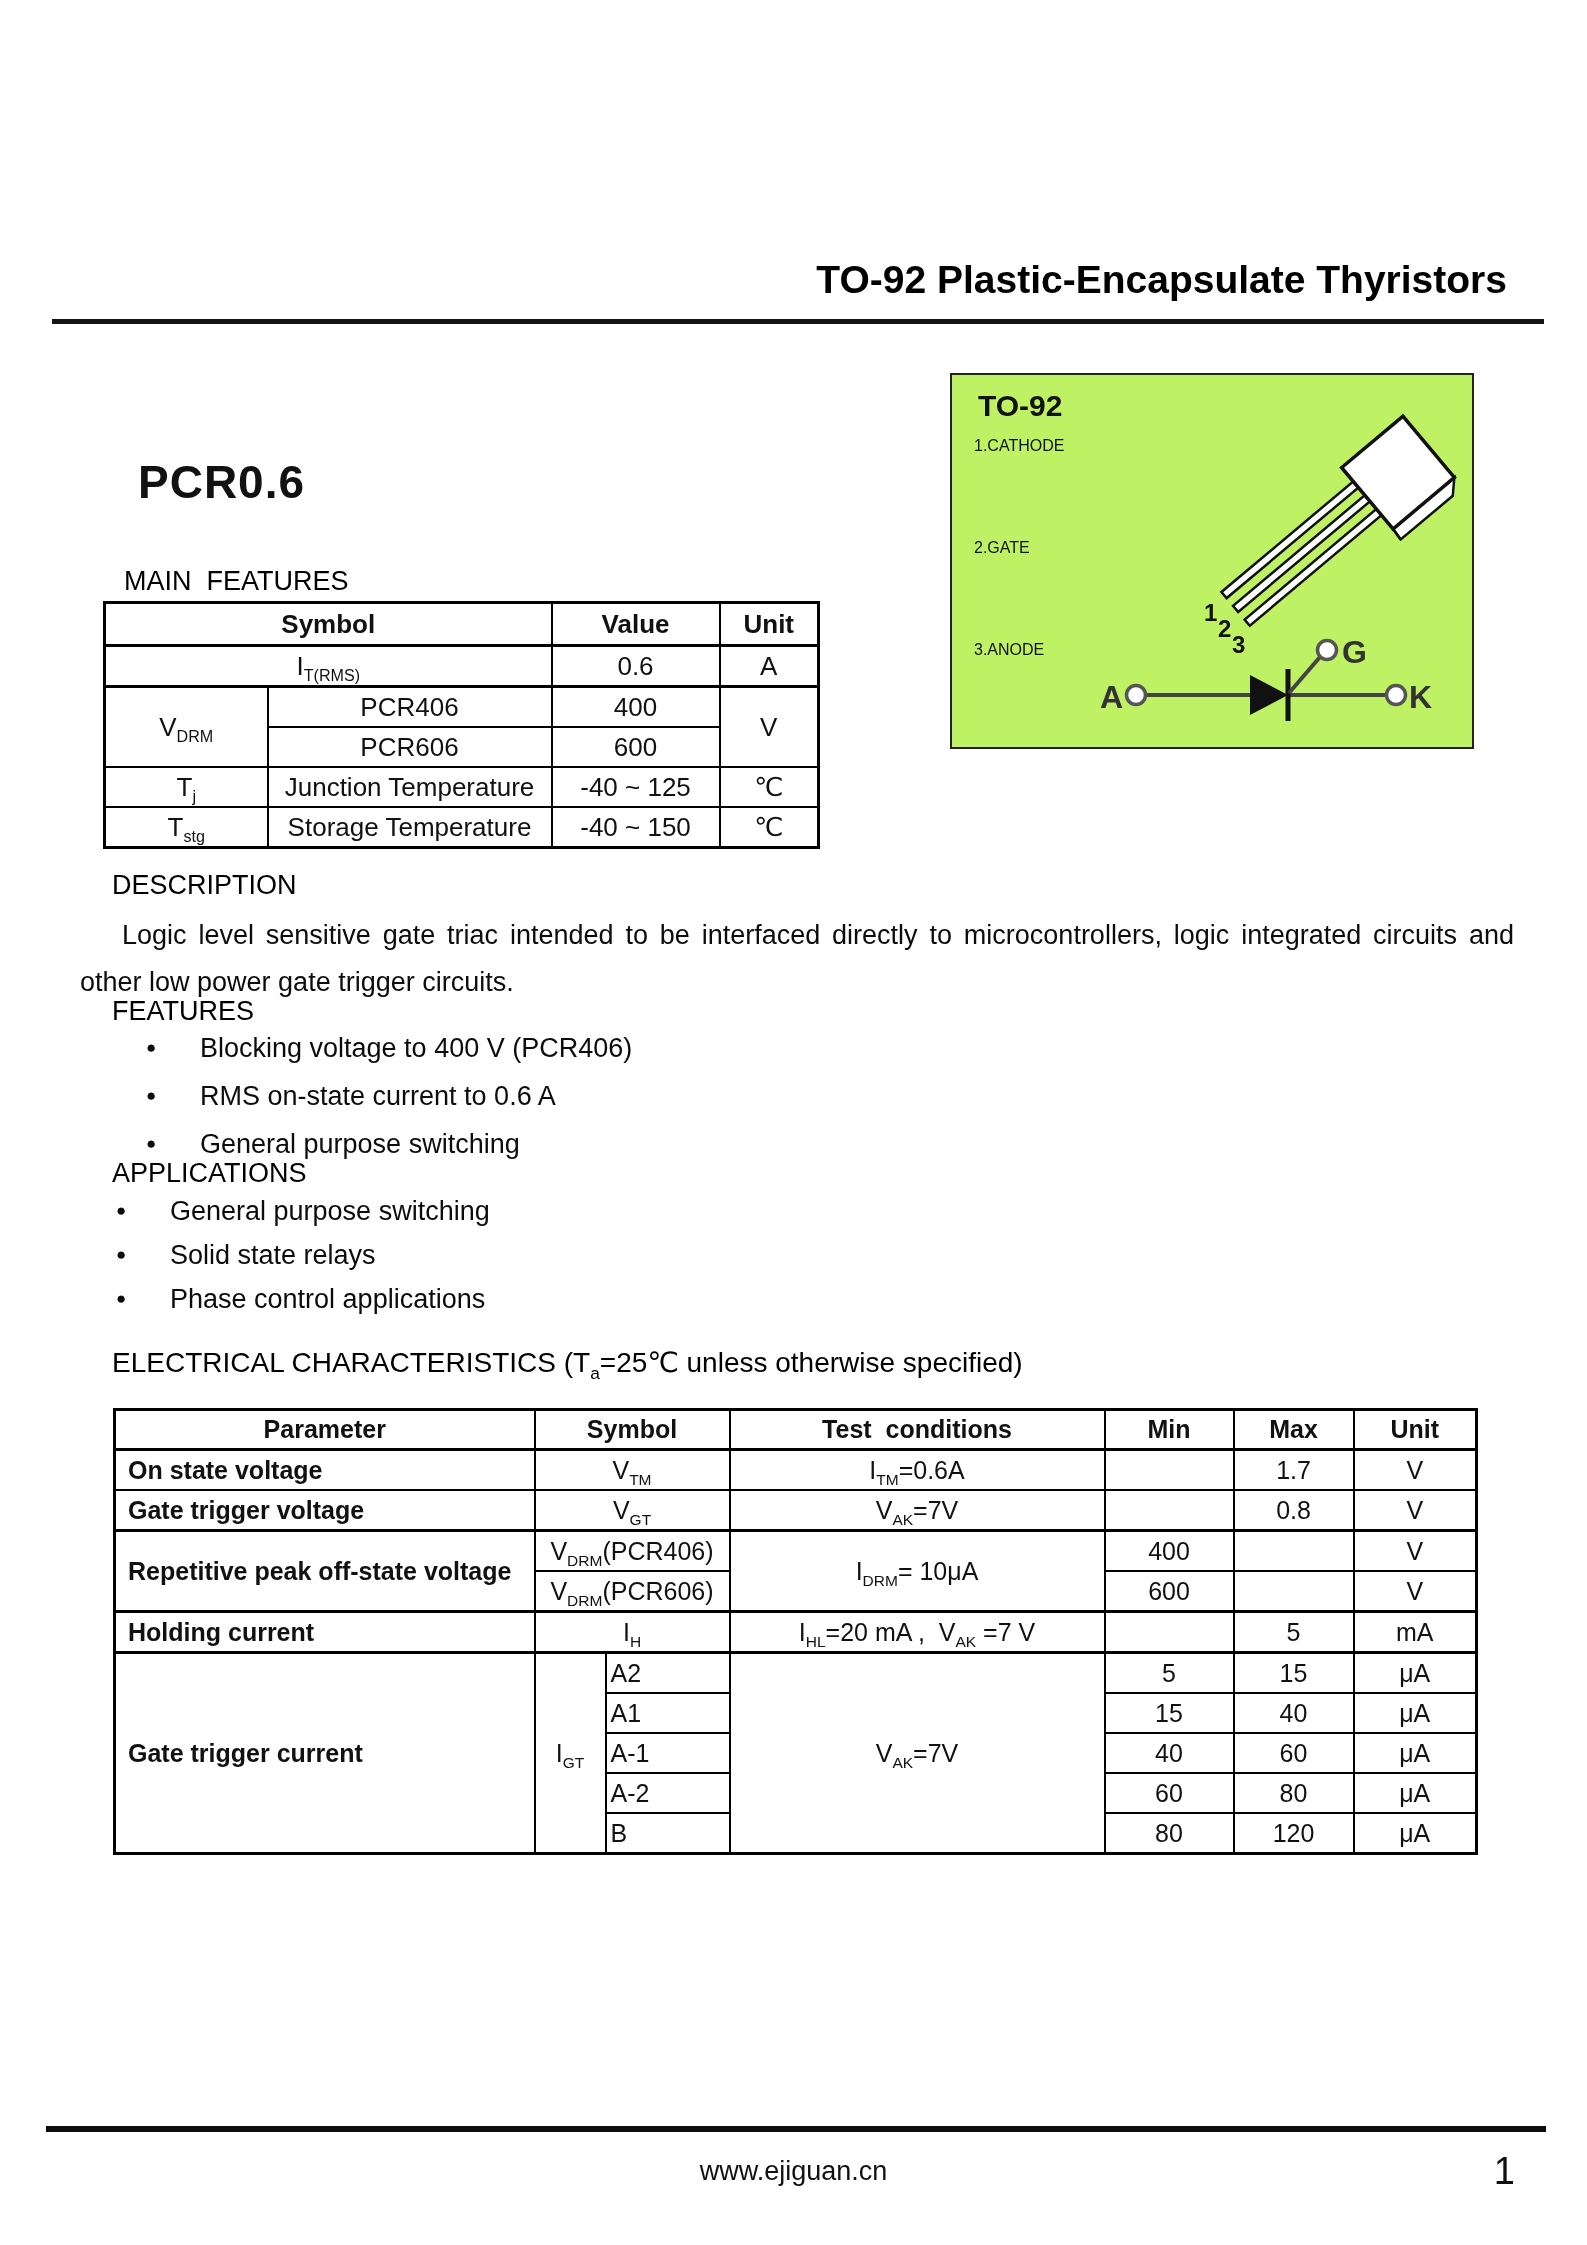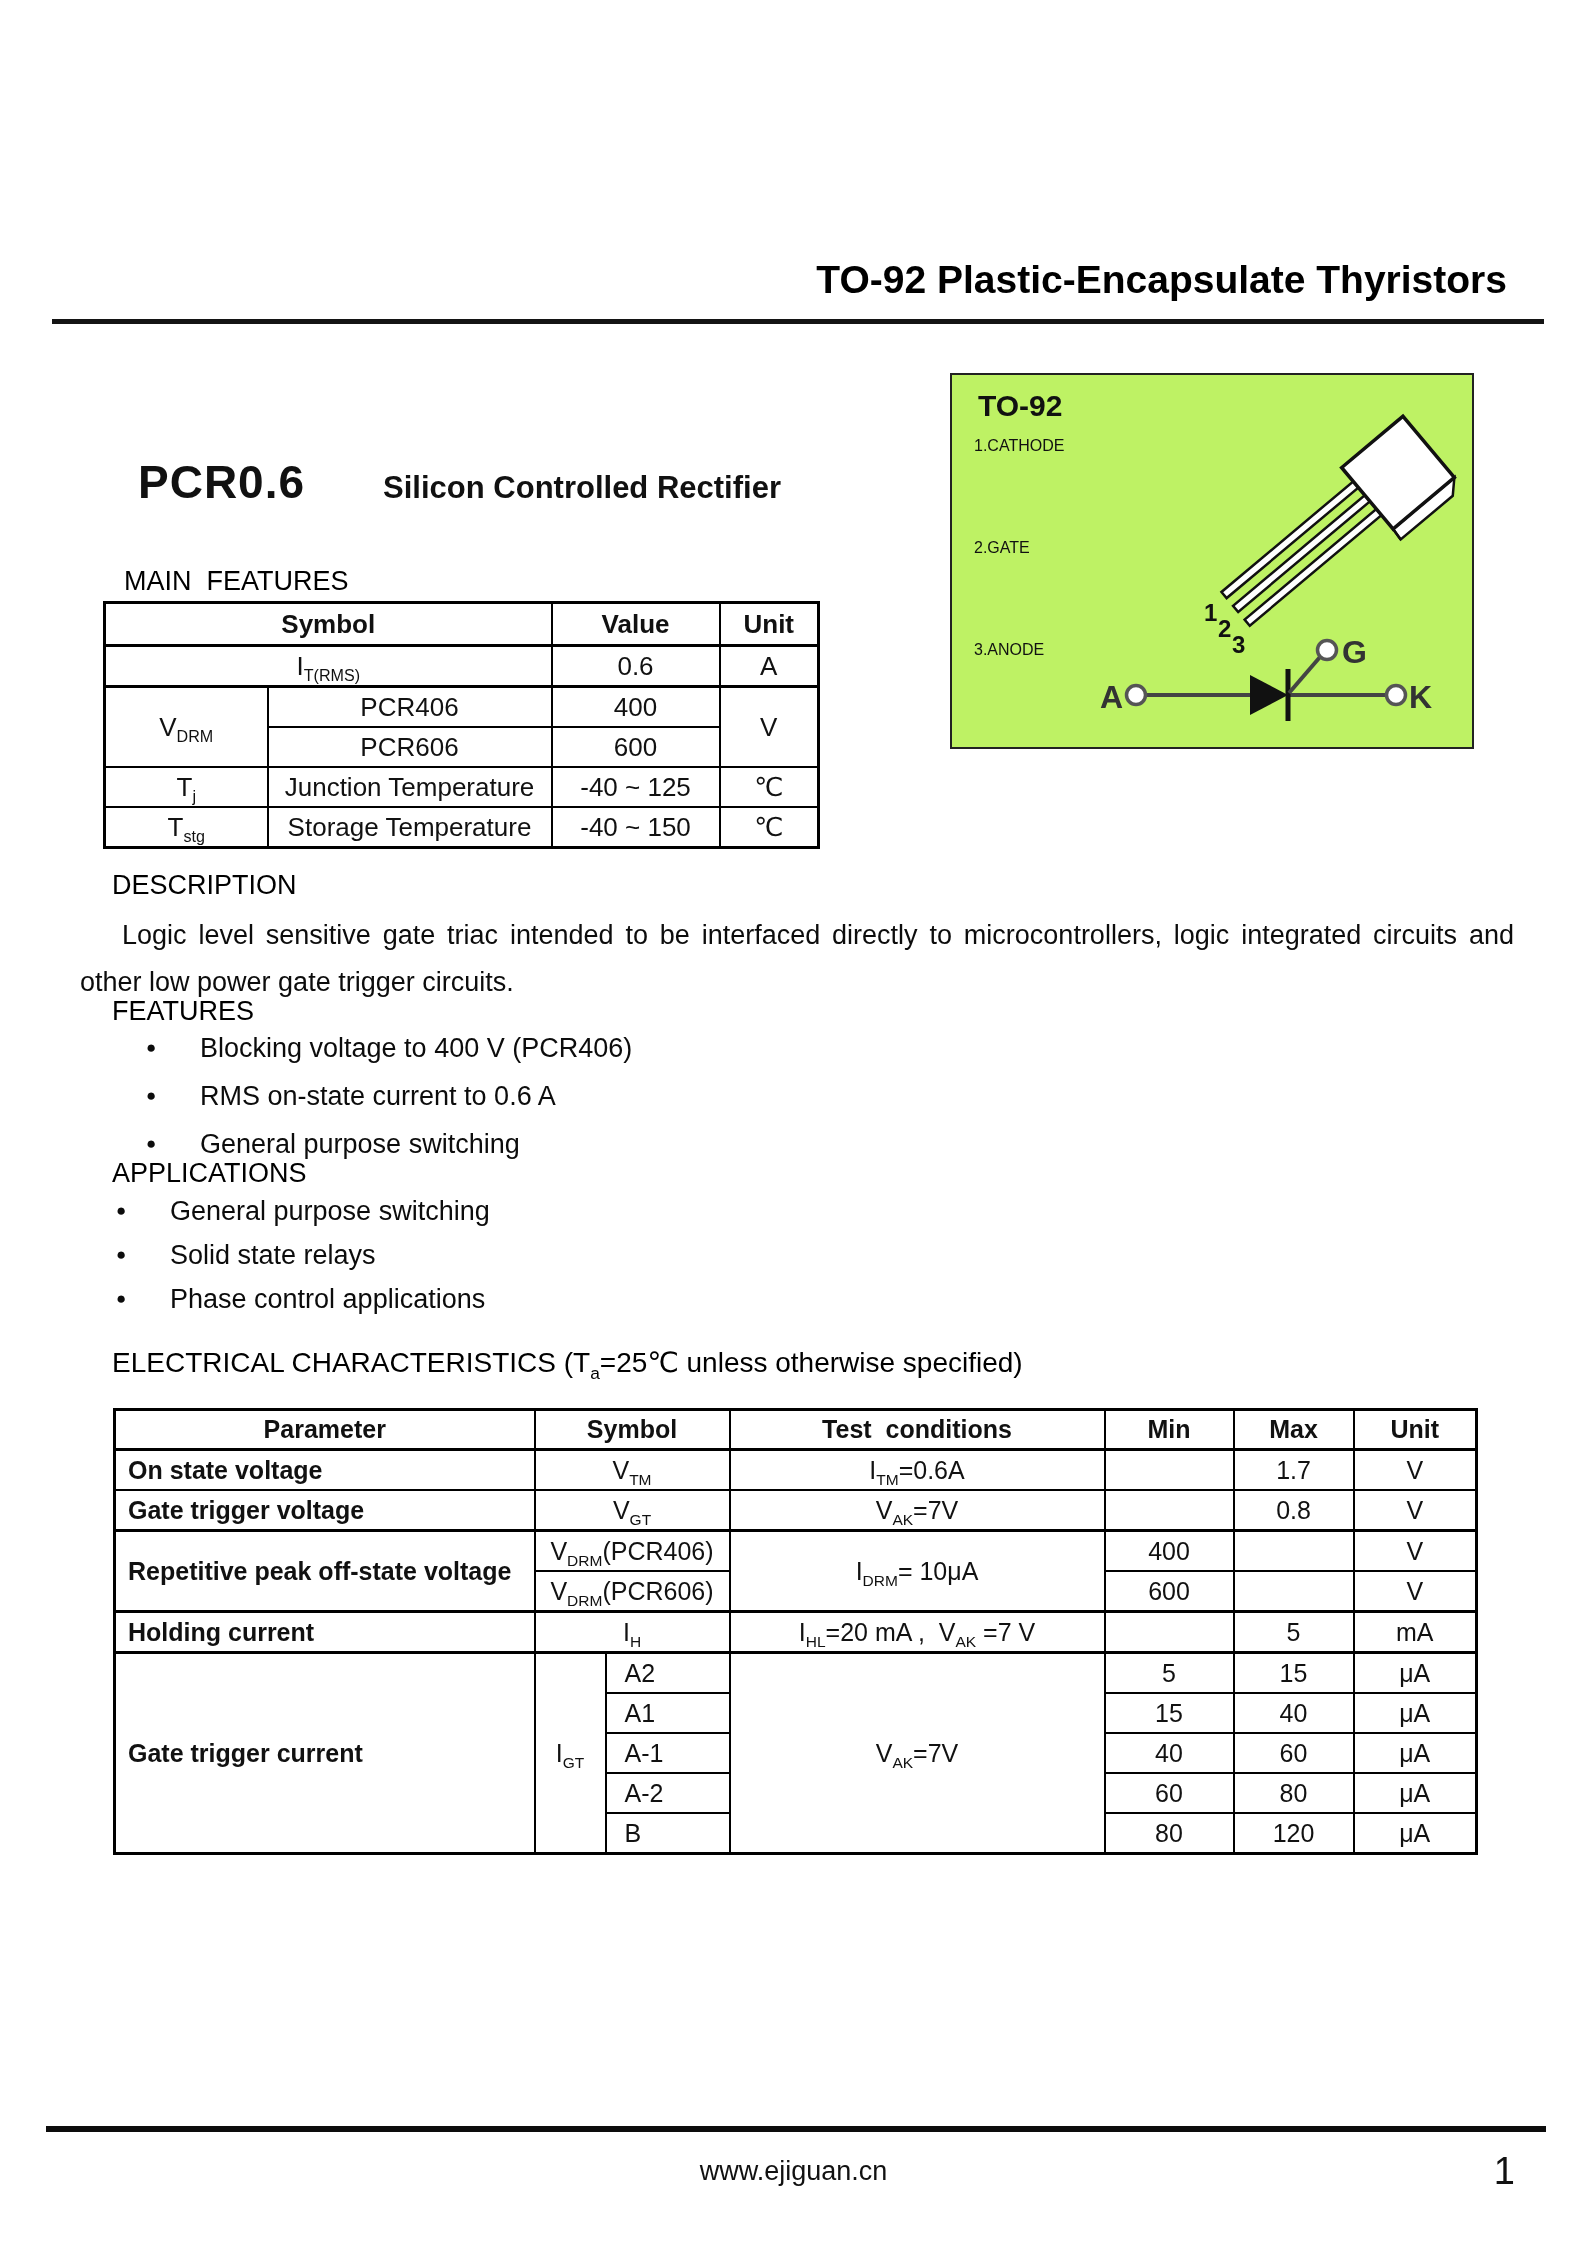--- a/index.html
+++ b/index.html
@@ -40,21 +40,21 @@
   .mf-table th,.mf-table td{border:2px solid #000;text-align:center;vertical-align:middle;padding:0;}
   .mf-table{border:3px solid #000;}
   .mf-table th{height:40px;font-weight:bold;}
   .mf-table td{height:38px;font-weight:normal;}
   .mf-table .hdr-sep{border-bottom:3px solid #000;}
   .elec-table{position:absolute;left:113px;top:1408px;width:1362px;font-size:25px;border:3px solid #000;}
   .elec-table th,.elec-table td{border:2px solid #000;text-align:center;vertical-align:middle;padding:0;}
   .elec-table th{height:37px;font-weight:bold;}
   .elec-table td{height:38px;}
   .elec-table .param{ text-align:left;padding-left:12px;font-weight:bold;}
-  .elec-table .grade{ text-align:left;padding-left:18px;margin-left:16px;}
+  .elec-table .grade{ text-align:left;padding-left:4px;margin-left:16px;}
   .elec-table .hdr-sep{border-bottom:3px solid #000;}
   .elec-table .grp{border-top:3px solid #000;}
   
   .desc-text{position:absolute;left:80px;top:912px;width:1434px;font-size:27px;line-height:47px;text-align:justify;text-indent:42px;color:#0c0c0c;}
   .bullet-list{position:absolute;margin:0;padding:0;list-style:none;font-size:27px;color:#0c0c0c;}
   .feat-list{left:146px;top:1028px;}
   .feat-list li{position:relative;padding-left:54px;height:48px;line-height:40px;}
   .app-list{left:116px;top:1192px;}
   .app-list li{position:relative;padding-left:54px;height:44px;line-height:38px;}
   .bullet-list li::before{content:"●";position:absolute;left:0;top:0;font-size:17px;line-height:38px;}
@@ -103,21 +103,20 @@
       <circle cx="344" cy="70" r="9.5" fill="#fff" stroke="#555" stroke-width="3.5"></circle>
       <circle cx="275" cy="25" r="9.5" fill="#fff" stroke="#555" stroke-width="3.5"></circle>
       <text x="48" y="83" font-size="32" font-weight="600" fill="#333">A</text>
       <text x="357" y="83" font-size="32" font-weight="600" fill="#333">K</text>
       <text x="290" y="38" font-size="32" font-weight="600" fill="#333">G</text>
     </svg>
   </div>
 
   <div class="part-row">
     <span class="part-number">PCR0.6</span>
-    <span class="part-subtitle">Silicon Controlled Rectifier</span>
   </div>
 
   <div class="sec-heading h-mainfeat">MAIN  FEATURES</div>
 
   <table class="mf-table">
     <colgroup>
         <col style="width:163px">
         <col style="width:284px">
         <col style="width:168px">
         <col style="width:99px">

